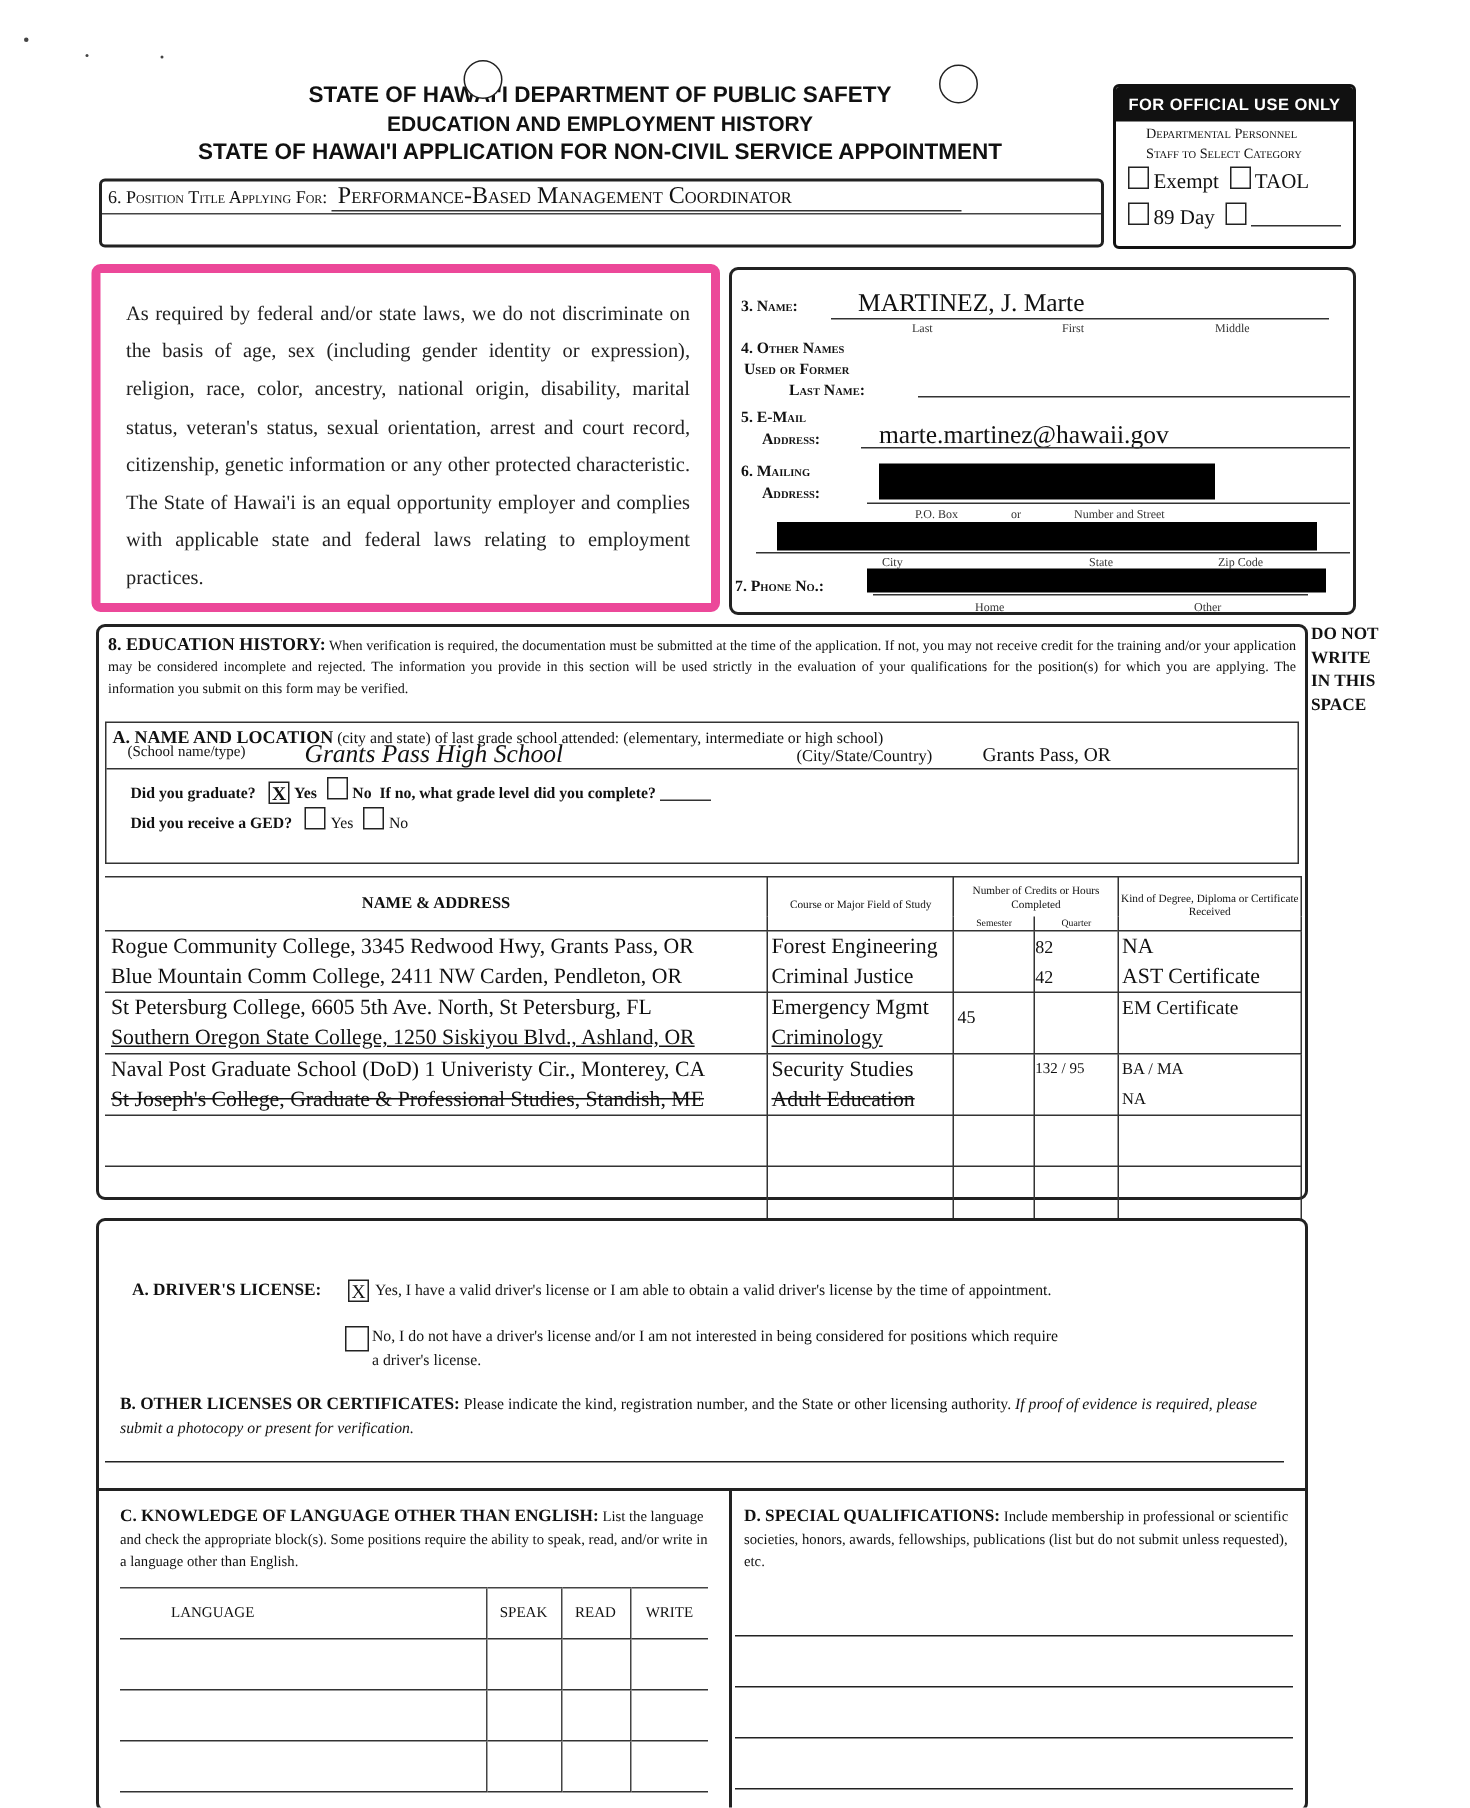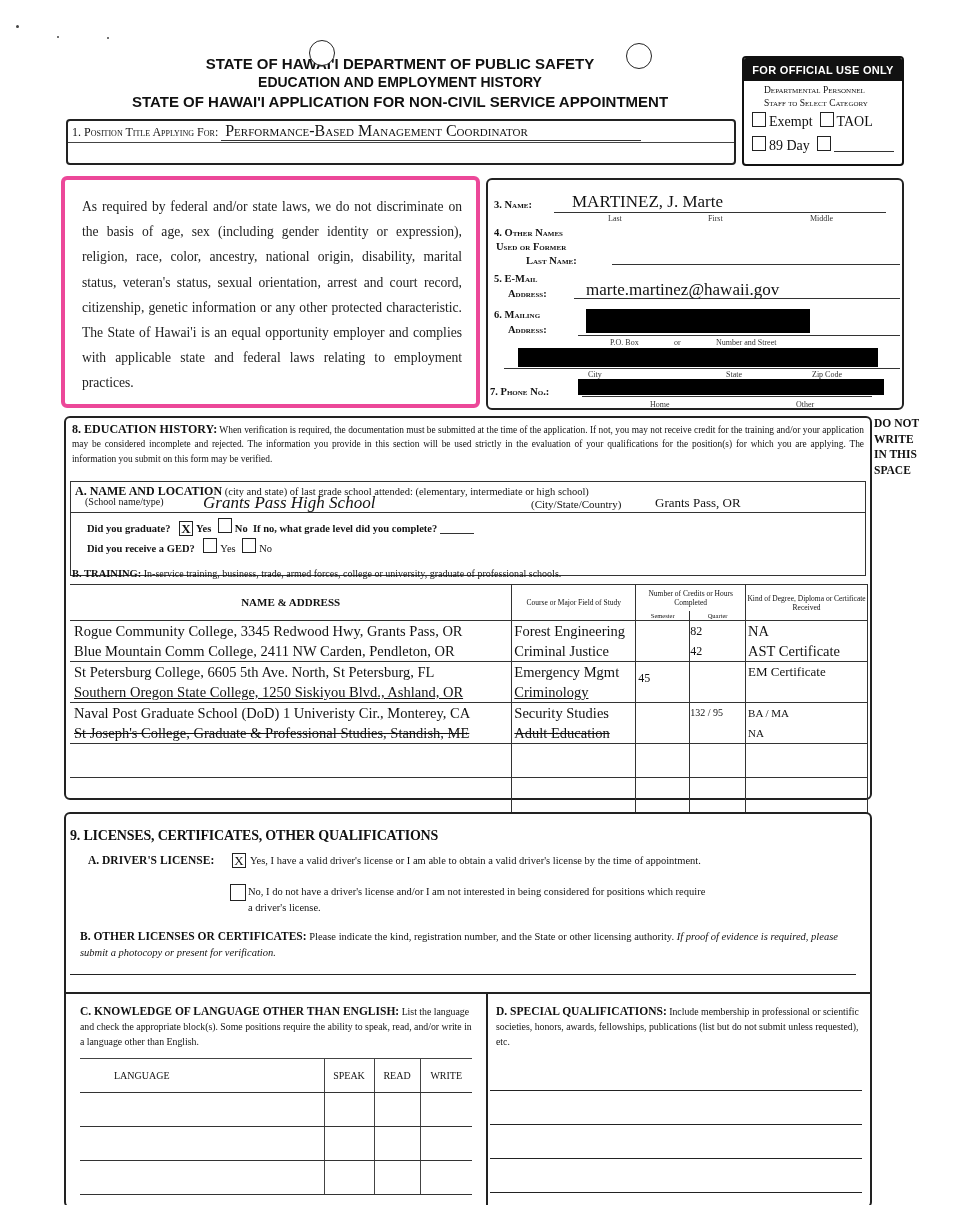--- a/index.html
+++ b/index.html
@@ -25,21 +25,21 @@
   
   .official { left: 742px; top: 56px; width: 162px; height: 110px; border: 2px solid #111; border-radius: 4px; overflow: hidden; }
   .official .bar { background: #111; color: #fff; font-family: "Liberation Sans", sans-serif; font-weight: bold; font-size: 11px; text-align: center; padding: 6px 0 5px; letter-spacing: 0.3px; }
   .official .sub { font-size: 9.5px; line-height: 13px; padding: 3px 20px 0; font-variant: small-caps; }
   .official .opts { font-size: 14px; padding: 1px 8px; line-height: 22px; white-space: nowrap; }
   .cb { display: inline-block; width: 12px; height: 12px; border: 1.2px solid #222; vertical-align: -1px; margin-right: 3px; font-size: 11px; line-height: 10px; text-align: center; font-family: "Liberation Serif", serif; }
   .cb.big { width: 14px; height: 15px; font-size: 13px; line-height: 13px; }
   .blank-line { display: inline-block; width: 60px; border-bottom: 1px solid #333; height: 12px; vertical-align: -2px; }
 
   
-  .eeo { left: 61px; top: 176px; width: 419px; height: 232px; border: 4px solid #ec4899; border-radius: 6px; padding: 14px 14px 10px 17px; }
+  .eeo { left: 61px; top: 176px; width: 419px; height: 232px; border: 6px solid #ec4899; border-radius: 6px; padding: 14px 14px 10px 17px; }
   .eeo p { font-size: 13.6px; line-height: 25.2px; text-align: justify; color: #222; }
 
   
   .person { left: 486px; top: 178px; width: 418px; height: 232px; border: 2px solid #222; border-radius: 6px; }
   .fl { position: absolute; font-size: 10.5px; font-weight: bold; font-variant: small-caps; line-height: 13px; white-space: nowrap; }
   .fv { position: absolute; font-size: 17px; white-space: nowrap; }
   .uline { position: absolute; border-top: 1px solid #333; }
   .cap { position: absolute; font-size: 8px; white-space: nowrap; color: #333; }
   .redact { position: absolute; background: #000; }
 
@@ -98,21 +98,21 @@
 <div class="specks" style="left:107px;top:37px;width:2px;height:2px;"></div>
 
 <div class="title-line t1">STATE OF HAWAI'I DEPARTMENT OF PUBLIC SAFETY</div>
 <div class="punch" style="left:309px;top:40px;"></div>
 <div class="punch" style="left:626px;top:43px;"></div>
 <div class="title-line t2">EDUCATION AND EMPLOYMENT HISTORY</div>
 <div class="title-line t3">STATE OF HAWAI'I APPLICATION FOR NON-CIVIL SERVICE APPOINTMENT</div>
 
 <div class="abs pos-box">
   <div class="pos-row" style="top:1px;">
-    <span class="lbl">1. Position Title Applying For:</span>
+    <span class="lbl">6. Position Title Applying For:</span>
     <span class="val hand" style="width:420px;">Performance-Based Management Coordinator</span>
   </div>
   <div class="pos-divider"></div>
 </div>
 
 <div class="abs official">
   <div class="bar">FOR OFFICIAL USE ONLY</div>
   <div class="sub">
     <div>Departmental Personnel</div>
     <div>Staff to Select Category</div>
@@ -200,24 +200,20 @@
       &nbsp;<span>If no, what grade level did you complete?</span>
       <span class="blank-line" style="width:34px;"></span>
     </div>
     <div class="ln" style="left:16px;top:56px;font-weight:bold;">
       <span>Did you receive a GED?</span>
       <span class="cb big" style="margin-left:6px;"></span><span style="font-weight:normal;">Yes</span>
       <span class="cb big" style="margin-left:4px;"></span><span style="font-weight:normal;">No</span>
     </div>
   </div>
 
-  <div class="train-head">
-    <b>B. TRAINING:</b>
-    <span>In-service training, business, trade, armed forces, college or university, graduate of professional schools.</span>
-  </div>
 
   <table class="train">
     <colgroup>
       <col style="width:442px">
         <col style="width:124px">
         <col style="width:54px">
         <col style="width:56px">
         <col style="width:122px">
     </colgroup>
     <tbody>
@@ -330,21 +326,20 @@
           </td>
       <td>
             <div></div>
           </td>
     </tr>
   </tbody>
     </table>
 </div>
 
 <div class="abs lic">
-  <div class="lic-title">9. LICENSES, CERTIFICATES, OTHER QUALIFICATIONS</div>
   <div class="lic-a-lbl">A. DRIVER'S LICENSE:</div>
   <span class="cb big abs" style="left:166px;top:39px;">X</span>
   <div class="lic-txt" style="left:184px;top:41px;">Yes, I have a valid driver's license or I am able to obtain a valid driver's license by the time of appointment.</div>
   <span class="cb abs" style="left:164px;top:70px;width:16px;height:17px;"></span>
   <div class="lic-txt" style="left:182px;top:72px;">No, I do not have a driver's license and/or I am not interested in being considered for positions which require</div>
   <div class="lic-txt" style="left:182px;top:88px;">a driver's license.</div>
 
   <div class="lic-b">
     <b>B. OTHER LICENSES OR CERTIFICATES:</b>
     <span>Please indicate the kind, registration number, and the State or other licensing authority.</span>

